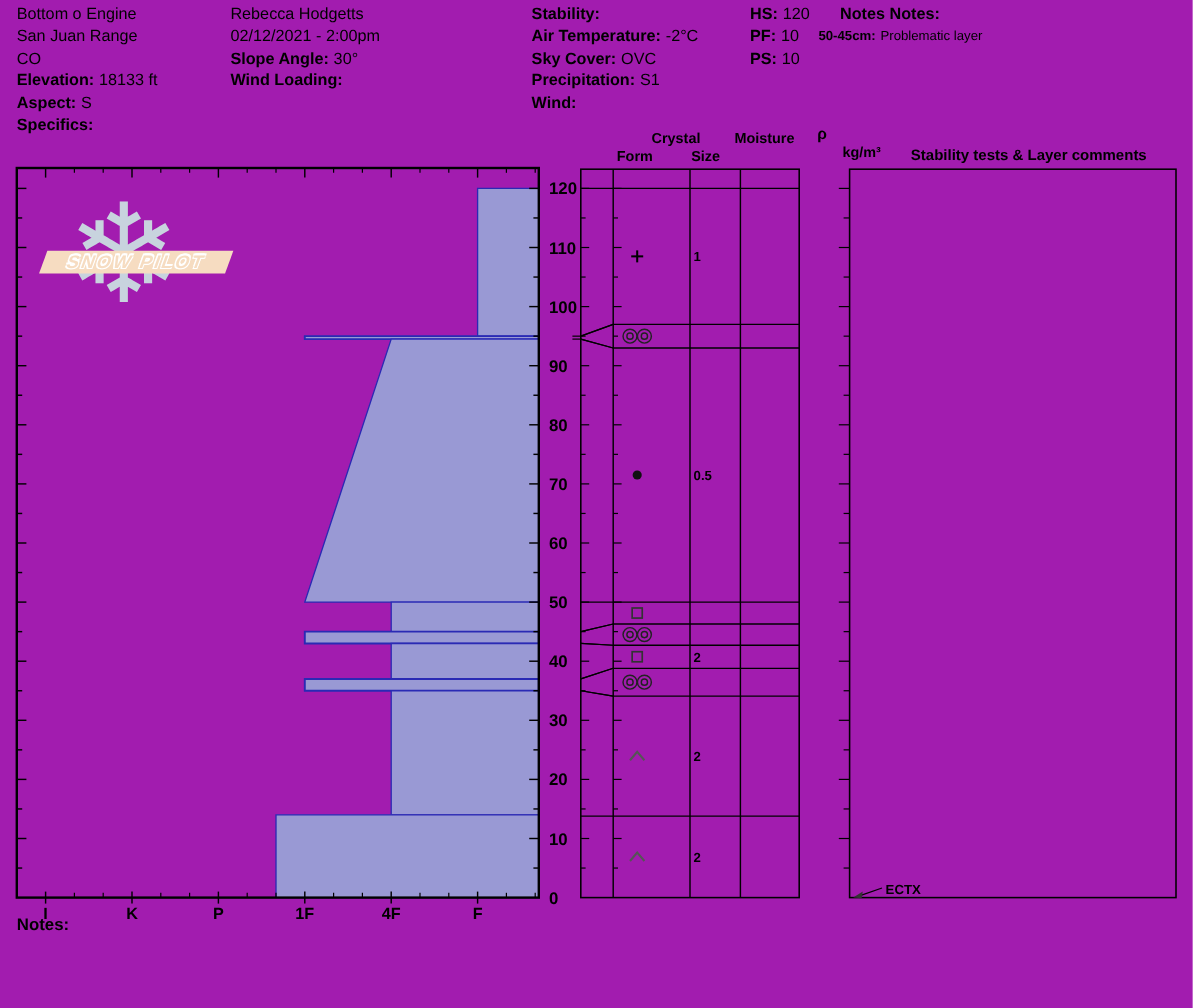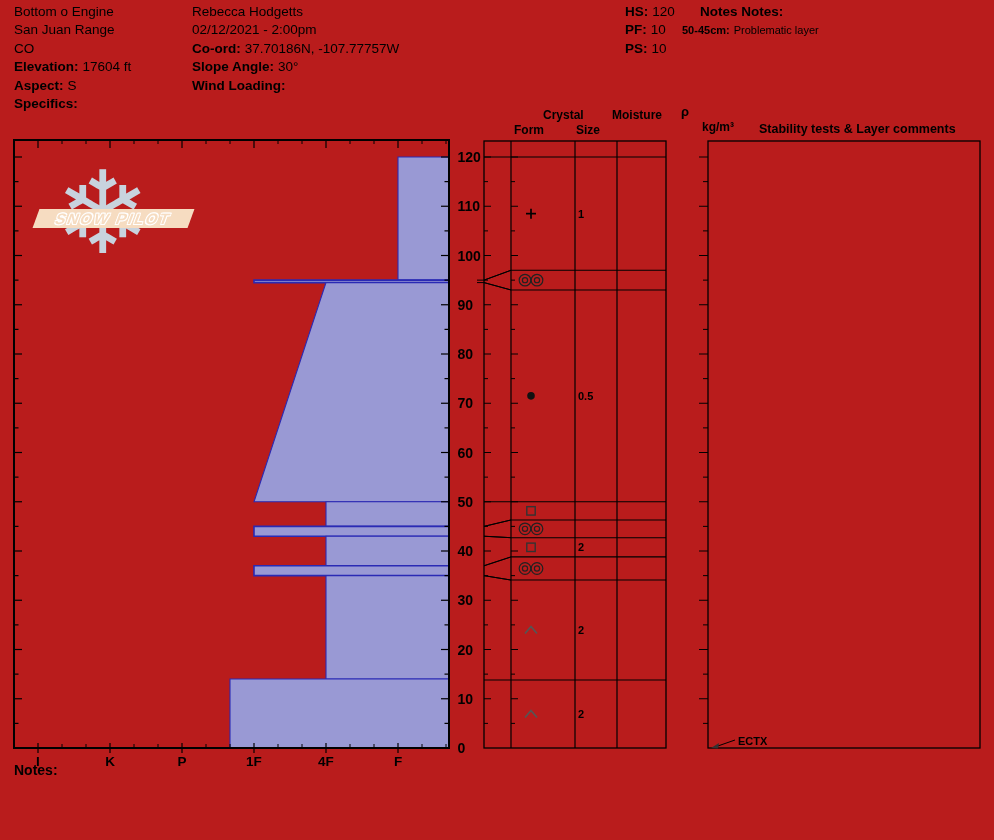--- a/index.html
+++ b/index.html
@@ -1,16 +1,16 @@
 <!DOCTYPE html>
 <html><head>
 <meta charset="utf-8">
 <style>
   html,body{margin:0;padding:0;background:#fff;}
-  .page{position:relative;width:994px;height:840px;background:#b91c1c;overflow:hidden;
+  .page{position:relative;width:994px;height:840px;background:#a21caf;overflow:hidden;
         font-family:"Liberation Sans","DejaVu Sans",sans-serif;color:#000;}
   .hcol{position:absolute;font-size:13.5px;line-height:18.4px;white-space:nowrap;}
   .hcol b{margin-right:4px;}
   .hcol b:empty{margin-right:0;}
   .c1{left:14px;top:3px;} .c2{left:192px;top:3px;} .c3{left:443px;top:3px;} .c4{left:625px;top:3px;}
   .c5t{position:absolute;left:700px;top:4px;font-size:13.5px;font-weight:bold;white-space:nowrap;}
   .c5n{position:absolute;left:682px;top:24px;font-size:11px;white-space:nowrap;}
   .c5n b{margin-right:4px;margin-top:12px;}
   .colhdr{position:absolute;font-size:12px;font-weight:bold;white-space:nowrap;}
   .hdr-crystal{left:543px;top:108px;}
@@ -35,33 +35,39 @@
 </style>
 </head>
 <body>
 
 <div class="page">
 
   <div class="hcol c1">
     <div><b></b><span>Bottom o Engine</span></div>
     <div><b></b><span>San Juan Range</span></div>
     <div><b></b><span>CO</span></div>
-    <div><b>Elevation:</b><span>17604 ft</span></div>
+    <div><b>Elevation:</b><span>18133 ft</span></div>
     <div><b>Aspect:</b><span>S</span></div>
     <div><b>Specifics:</b><span></span></div>
   </div>
 
   <div class="hcol c2">
     <div><b></b><span>Rebecca Hodgetts</span></div>
     <div><b></b><span>02/12/2021 - 2:00pm</span></div>
-    <div><b>Co-ord:</b><span>37.70186N, -107.77757W</span></div>
     <div><b>Slope Angle:</b><span>30°</span></div>
     <div><b>Wind Loading:</b><span></span></div>
   </div>
 
+  <div class="hcol c3">
+    <div><b>Stability:</b><span></span></div>
+    <div><b>Air Temperature:</b><span>-2°C</span></div>
+    <div><b>Sky Cover:</b><span>OVC</span></div>
+    <div><b>Precipitation:</b><span>S1</span></div>
+    <div><b>Wind:</b><span></span></div>
+  </div>
 
   <div class="hcol c4">
     <div><b>HS:</b><span>120</span></div>
     <div><b>PF:</b><span>10</span></div>
     <div><b>PS:</b><span>10</span></div>
   </div>
 
   <div class="c5t">Notes Notes:</div>
   <div class="c5n"><b>50-45cm:</b><span>Problematic layer</span></div>
 

